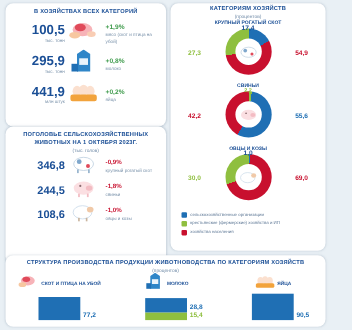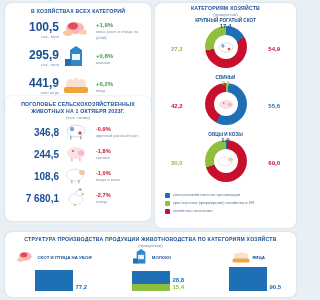--- a/index.html
+++ b/index.html
@@ -33,21 +33,21 @@
   }
   .rowA .valbox{width:46px;text-align:right;}
   .rowA .val{font-size:12px;font-weight:bold;color:#1b4f96;line-height:12px;}
   .rowA .valu{font-size:4.2px;color:#7b93ab;line-height:6px;margin-top:1px;}
   .rowA .ico{width:34px;text-align:center;}
   .rowA .txt{padding-left:3px;}
   .rowA .pct{font-size:6px;font-weight:bold;color:#3f9b4c;line-height:8px;}
   .rowA .cap{font-size:4.2px;color:#7b93ab;line-height:5.6px;max-width:50px;}
 
   
-  #panelB{left:5px;top:96px;width:146px;height:125px;}
+  #panelB{left:5px;top:115px;width:146px;height:125px;}
   #panelB .sec-title{padding-top:5px;}
   .rowB{
     display:flex;align-items:center;height:21px;margin-top:1px;padding-left:4px;
   }
   .rowB .valbox{width:50px;text-align:right;}
   .rowB .val{font-size:10px;font-weight:bold;color:#1b4f96;line-height:11px;}
   .rowB .ico{width:34px;text-align:center;}
   .rowB .txt{padding-left:3px;}
   .rowB .pct{font-size:5.6px;font-weight:bold;color:#c8102e;line-height:7px;}
   .rowB .cap{font-size:4.2px;color:#7b93ab;line-height:5.4px;max-width:48px;}
@@ -219,38 +219,20 @@
             <rect x="8" y="14" width="1.5" height="3.2" fill="#c9b49e"></rect>
             <rect x="15" y="14" width="1.5" height="3.2" fill="#c9b49e"></rect>
           </svg>
       </div>
       <div class="txt">
         <div class="pct">-1,0%</div>
         <div class="cap">овцы и козы</div>
       </div>
     </div>
 
-    <div class="rowB">
-      <div class="valbox">
-          <div class="val">7 680,1</div>
-        </div>
-      <div class="ico">
-        <svg width="26" height="18" viewBox="0 0 26 18">
-            <ellipse cx="13" cy="11" rx="7" ry="5.5" fill="#ffffff" stroke="#cddcea" stroke-width=".8"></ellipse>
-            <circle cx="16" cy="5" r="3" fill="#ffffff" stroke="#cddcea" stroke-width=".8"></circle>
-            <polygon points="19,5 22,6 19,7" fill="#f2a33c"></polygon>
-            <path d="M16 1.6 q1.6 -1.4 2.2 .6" stroke="#e04a5a" stroke-width="1.2" fill="none"></path>
-            <rect x="11" y="16" width="1.3" height="2" fill="#f2a33c"></rect>
-          </svg>
-      </div>
-      <div class="txt">
-        <div class="pct">-2,7%</div>
-        <div class="cap">птица</div>
-      </div>
-    </div>
   </div>
 
   <div class="card" id="panelC">
     <div class="sec-title">КАТЕГОРИЯМ ХОЗЯЙСТВ</div>
     <div class="units">(процентов)</div>
 
     <div class="donut-block">
       <div class="donut-name">КРУПНЫЙ РОГАТЫЙ СКОТ</div>
       <div class="donut-wrap">
         <div class="donut" style="background:conic-gradient(#1f6fb4 0 17.4%, #c8102e 17.4% 72.3%, #8fbf3f 72.3% 100%);">

